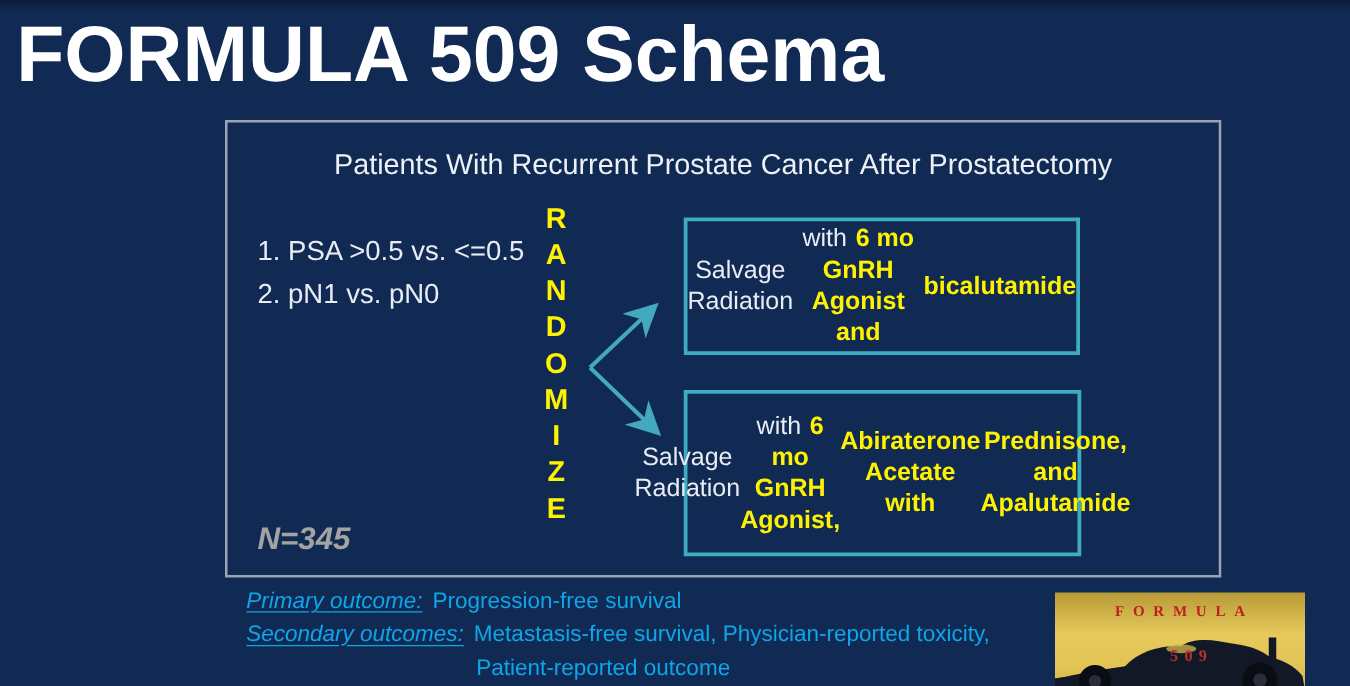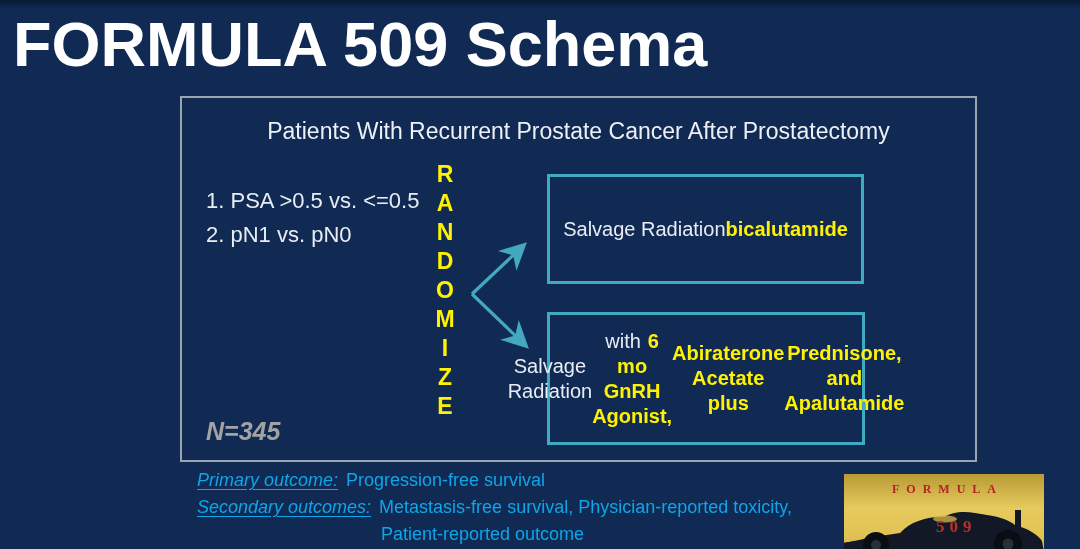--- a/index.html
+++ b/index.html
@@ -65,21 +65,21 @@
   }
   .logo-brand{
     position:absolute; top:8px; left:0; width:100%; text-align:center;
     font-family:"Liberation Serif","DejaVu Serif",serif;
     font-weight:bold; font-size:12px; letter-spacing:7px; text-indent:7px;
     color:#bb2025; z-index:3;
   }
   .logo-number{
     position:absolute; top:43px; left:92px;
     font-family:"Liberation Serif","DejaVu Serif",serif;
-    font-weight:bold; font-size:17px; letter-spacing:5px;
+    font-weight:bold; font-size:13px; letter-spacing:5px;
     color:#b8302c; z-index:3;
   }
   .logo-car{ position:absolute; bottom:0; left:-2px; z-index:2; }
 </style>
 </head>
 <body>
 
 <div class="slide">
 
   <h1 class="title">FORMULA 509 Schema</h1>
@@ -110,29 +110,32 @@
         <marker id="ah" viewBox="0 0 10 10" refX="8" refY="5" markerWidth="8.5" markerHeight="8.5" orient="auto">
           <path d="M0,0 L10,5 L0,10 L3,5 Z" fill="#44a9c0"></path>
         </marker>
       </defs>
       <line x1="12" y1="64" x2="63" y2="16" stroke="#44a9c0" stroke-width="3.2" marker-end="url(#ah)"></line>
       <line x1="12" y1="64" x2="65" y2="115" stroke="#44a9c0" stroke-width="3.2" marker-end="url(#ah)"></line>
     </svg>
 
     <div class="arm-box arm-1">
       <div>Salvage Radiation</div>
+      <div>
+        <span class="plain">with</span><span class="hl">6 mo GnRH Agonist and</span>
+      </div>
       <div class="hl">bicalutamide</div>
     </div>
 
     <div class="arm-box arm-2">
       <div>Salvage Radiation</div>
       <div>
         <span class="plain">with</span><span class="hl">6 mo GnRH Agonist,</span>
       </div>
-      <div class="hl">Abiraterone Acetate plus</div>
+      <div class="hl">Abiraterone Acetate with</div>
       <div class="hl">Prednisone, and Apalutamide</div>
     </div>
 
     <div class="sample-size">N=345</div>
   </div>
 
   <div class="outcomes">
     <div>
       <span class="outcome-label">Primary outcome:</span><span>Progression-free survival</span>
     </div>

